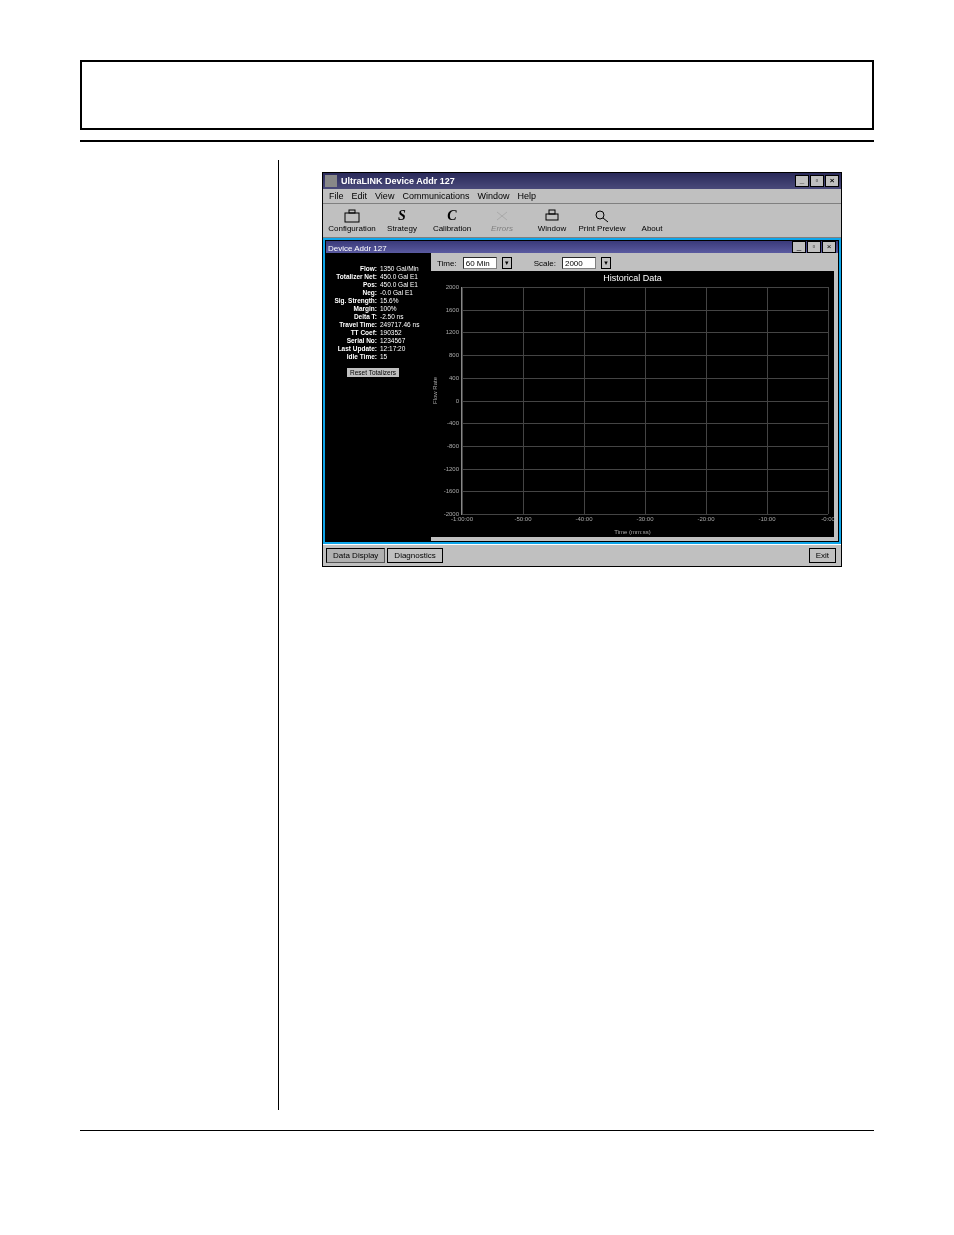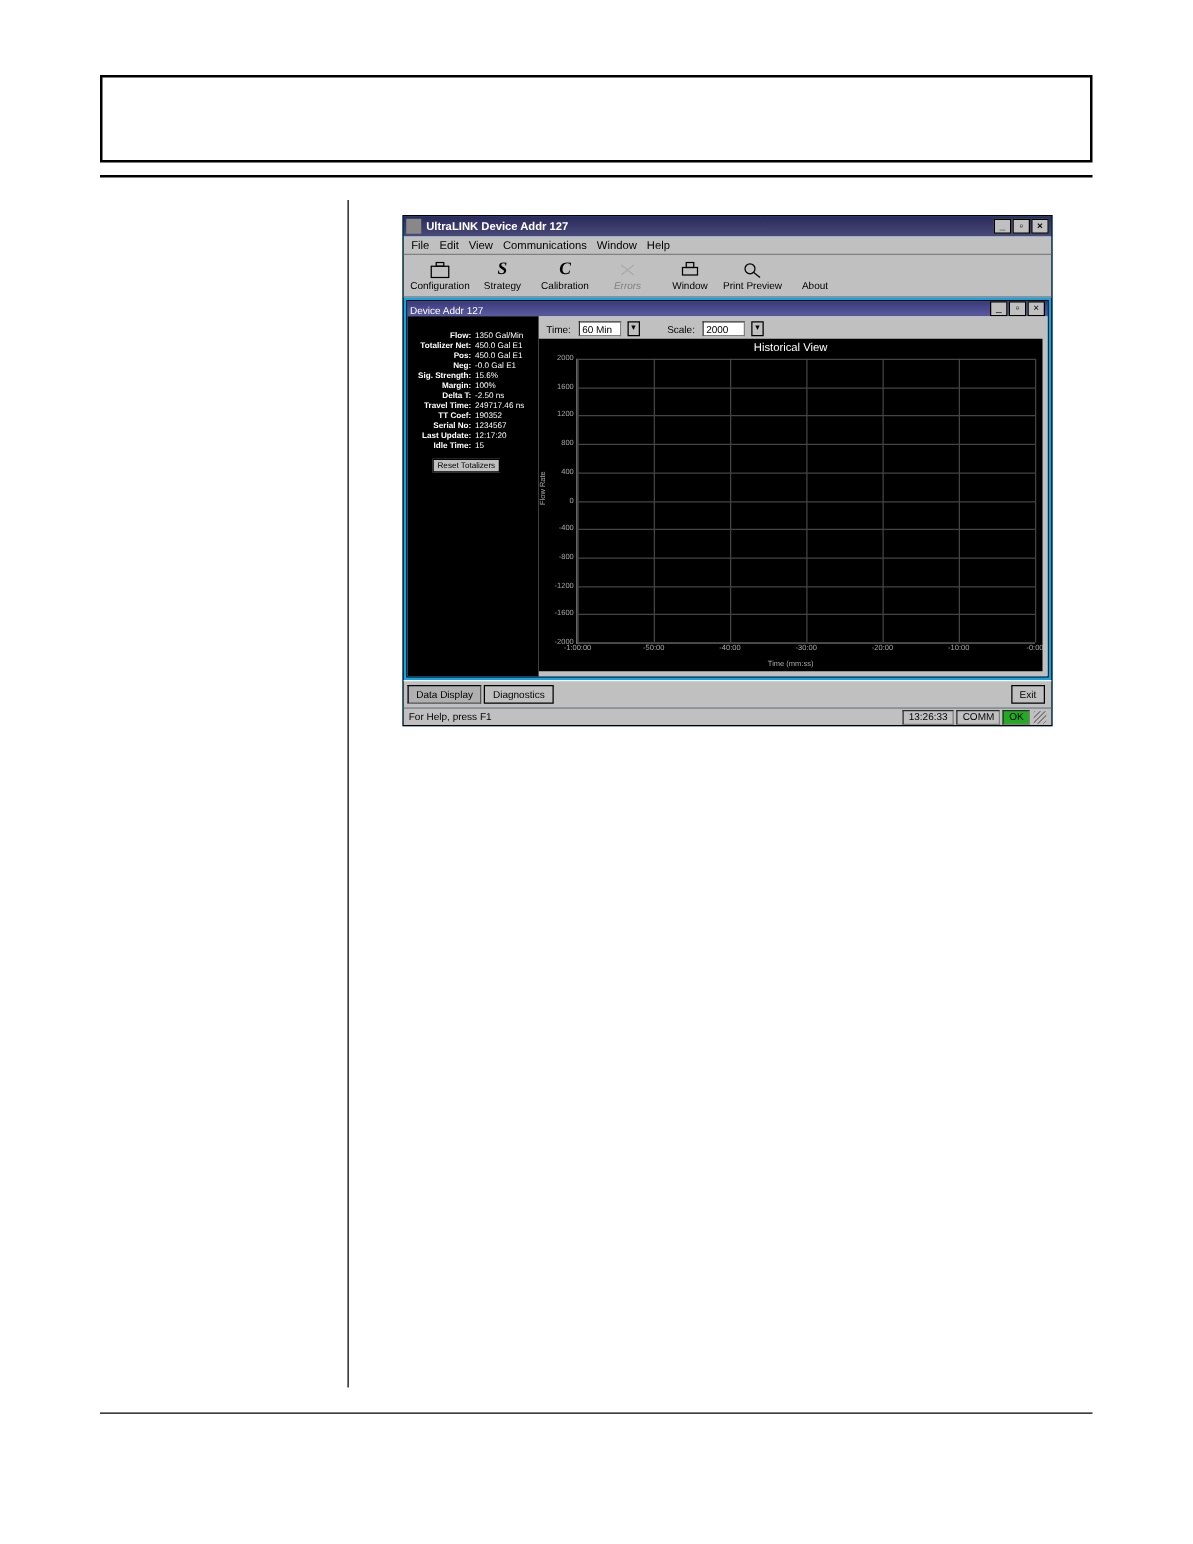--- a/index.html
+++ b/index.html
@@ -427,21 +427,21 @@
           <span>Time:</span>
           <span class="sel">60 Min</span>
           <span class="dd">▾</span>
           <span style="width:10px"></span>
           <span>Scale:</span>
           <span class="sel">2000</span>
           <span class="dd">▾</span>
         </div>
 
         <div class="chart-area">
-          <div class="chart-title">Historical View</div>
+          <div class="chart-title">Historical Data</div>
           <div class="ylabel">Flow Rate</div>
           <div class="plot">
             <div class="plot-grid" id="plot-grid">
                 <div class="hline" style="top: 0%;"></div>
                 <div class="ytick" style="top: 0%;">2000</div>
                 <div class="hline" style="top: 10%;"></div>
                 <div class="ytick" style="top: 10%;">1600</div>
                 <div class="hline" style="top: 20%;"></div>
                 <div class="ytick" style="top: 20%;">1200</div>
                 <div class="hline" style="top: 30%;"></div>
@@ -482,22 +482,14 @@
     </div>
   </div>
 
   <div class="bottom-bar">
     <span class="btn pressed">Data Display</span>
     <span class="btn">Diagnostics</span>
     <span class="spacer"></span>
     <span class="btn">Exit</span>
   </div>
 
-  <div class="statusbar">
-    <span>For Help, press F1</span>
-    <span class="spacer"></span>
-    <span class="status-cell">13:26:33</span>
-    <span class="status-cell">COMM</span>
-    <span class="status-cell status-ok">OK</span>
-    <span class="resize-grip"></span>
-  </div>
 
 </div>
 
 </body></html>

